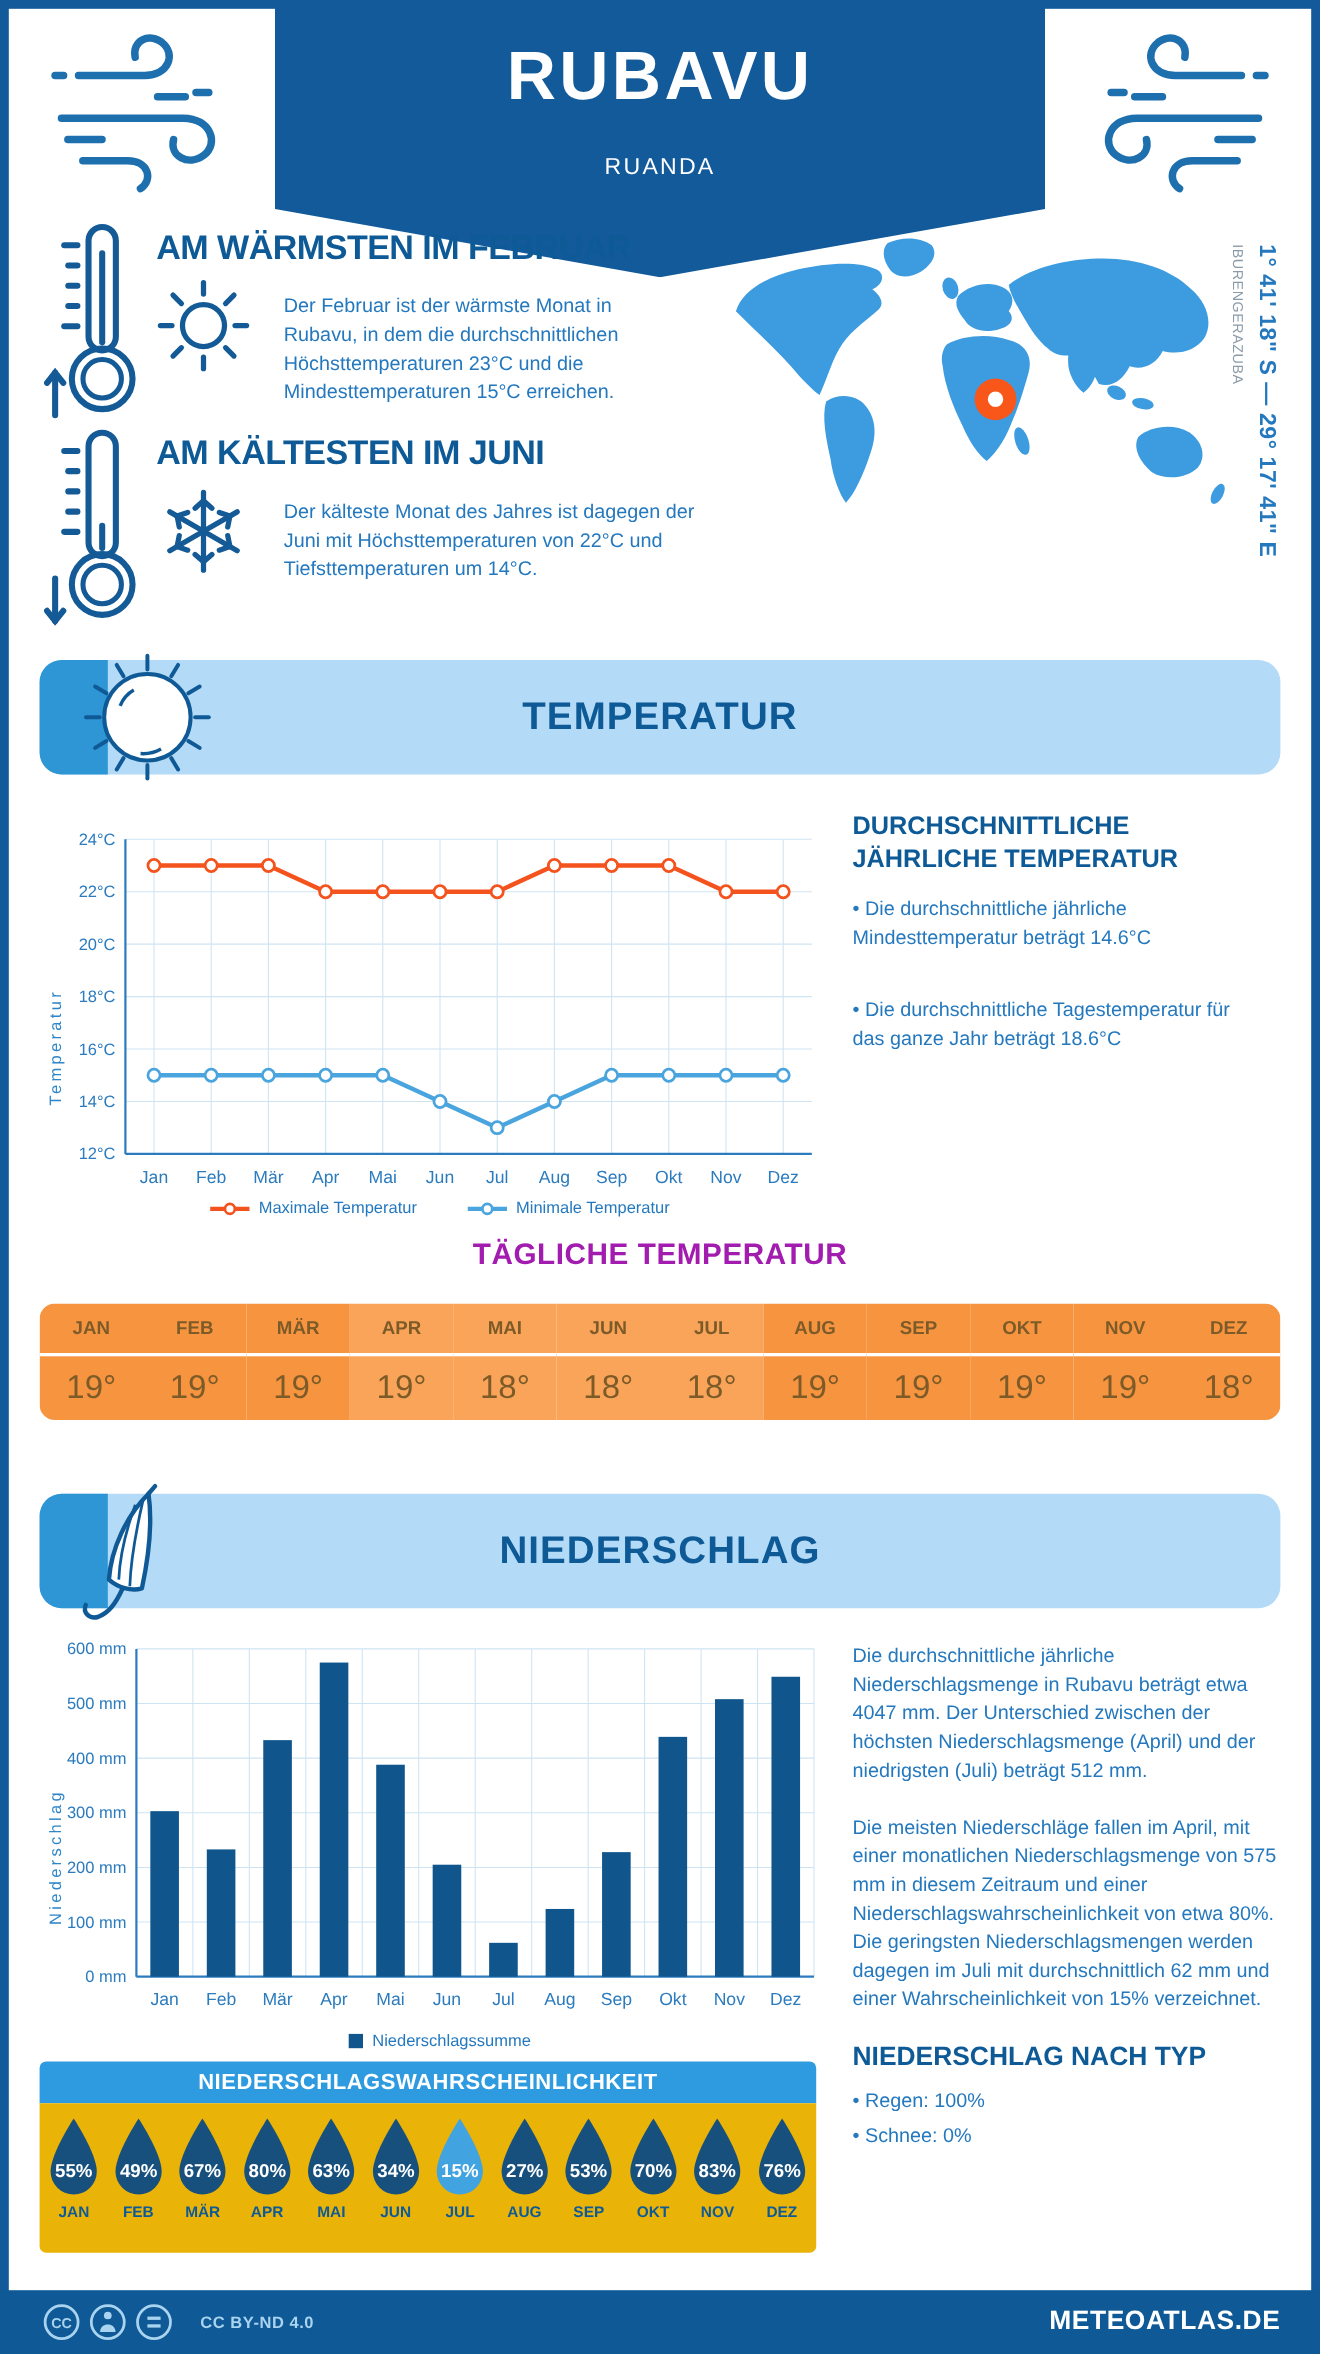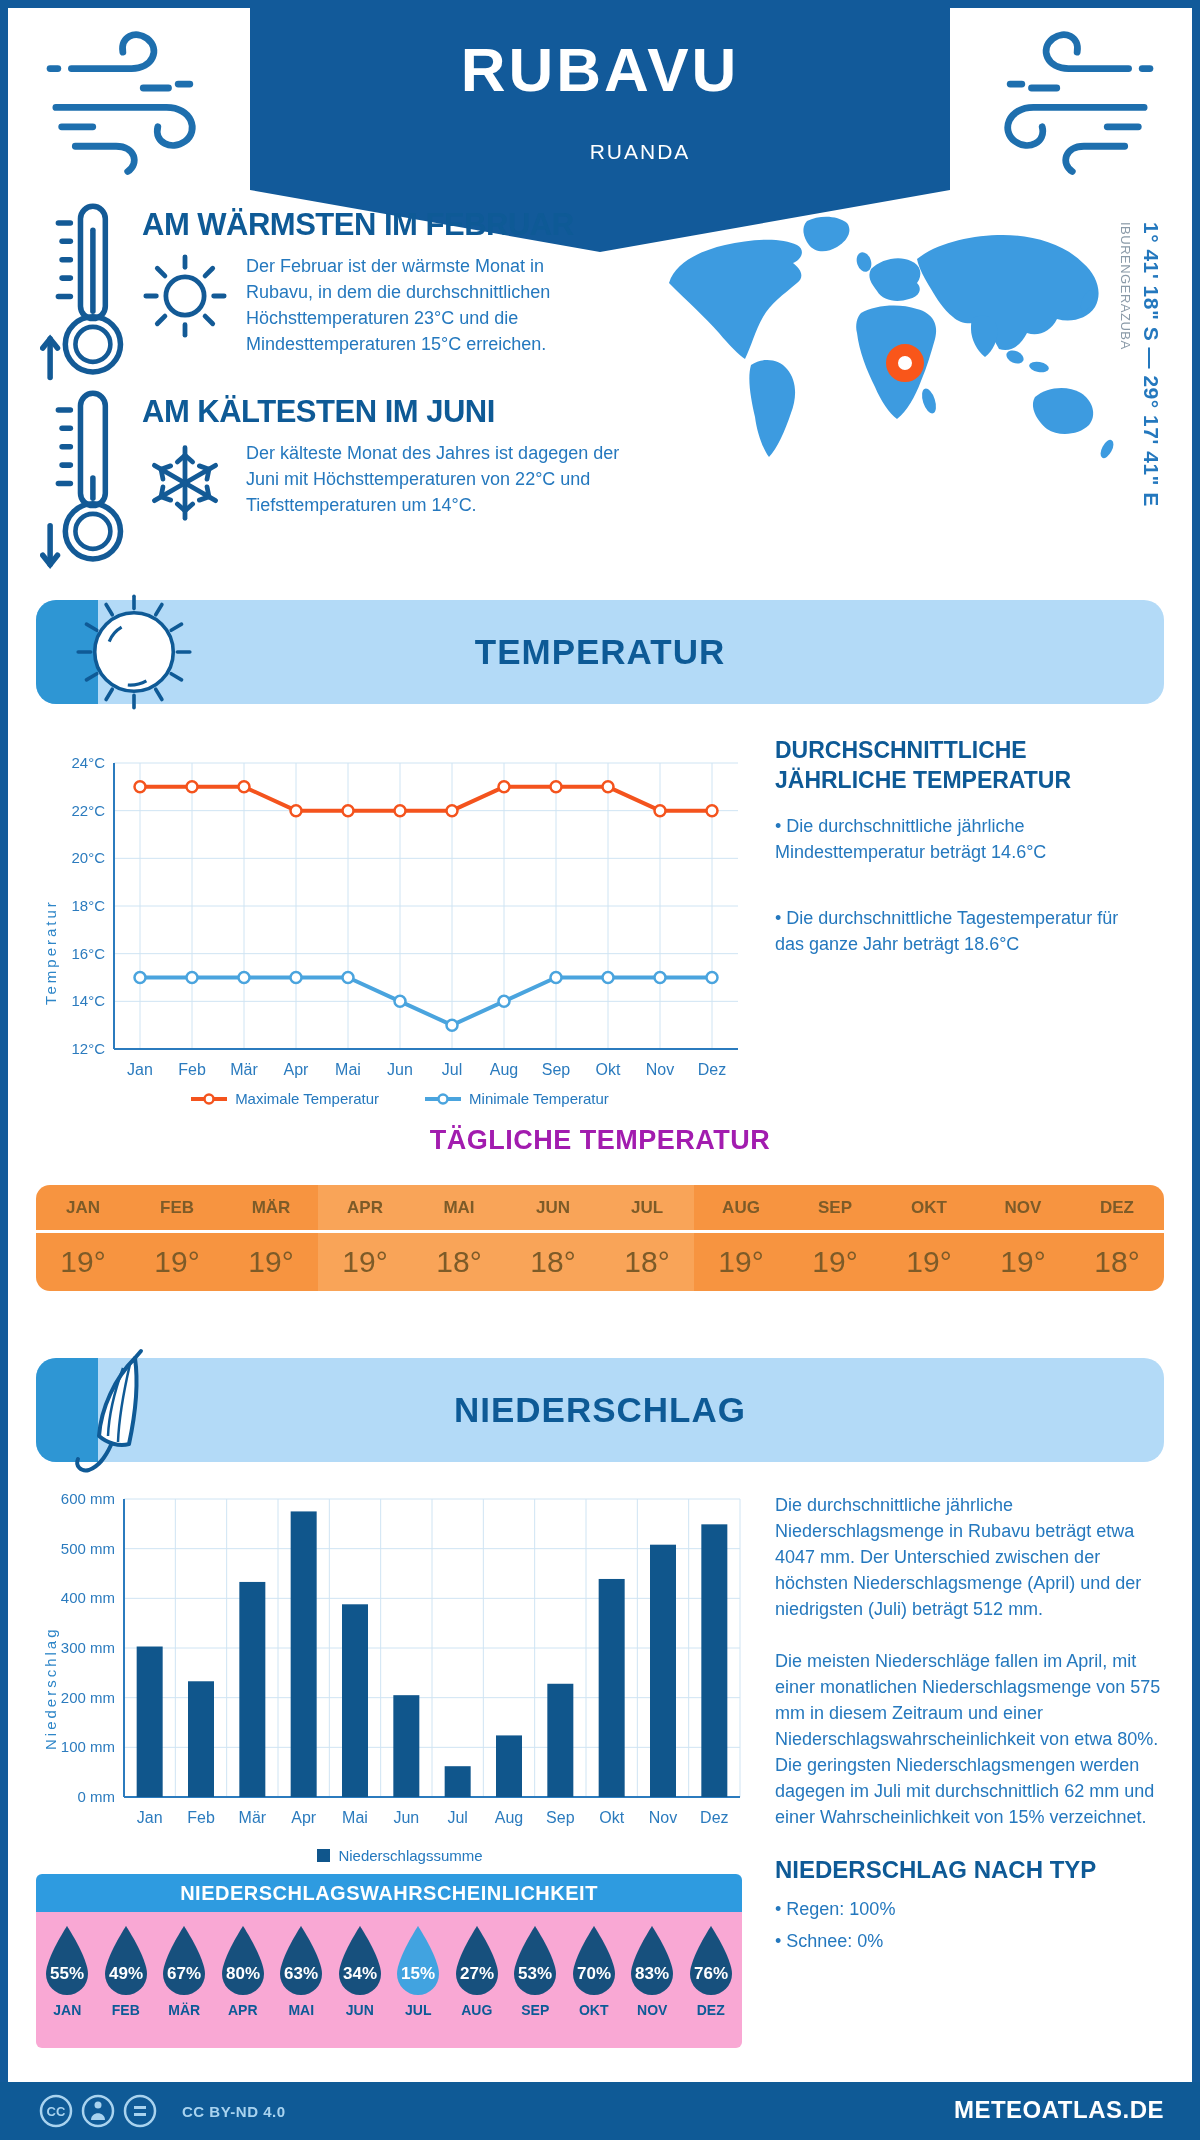--- a/index.html
+++ b/index.html
@@ -9,31 +9,31 @@
   .edge-top{left:0;top:0;width:1200px;height:8px;}
   .edge-left{left:0;top:0;width:8px;height:2140px;}
   .edge-right{right:0;top:0;width:8px;height:2140px;}
 
   
   .hdr-banner{position:absolute;left:250px;top:0;width:700px;height:190px;background:#125A9A;}
   .hdr-chevron{position:absolute;left:250px;top:190px;width:700px;height:62px;}
   .hdr-title{position:absolute;left:0;top:34px;width:100%;text-align:center;color:#fff;
              font-size:62px;font-weight:bold;letter-spacing:3px;}
   .hdr-sub{position:absolute;left:0;top:140px;width:100%;text-align:center;color:#fff;
-           font-size:21px;letter-spacing:2px;padding-left:40px;}
+           font-size:21px;letter-spacing:2px;}
   .wind{position:absolute;top:22px;width:185px;height:165px;}
   .wind.left{left:42px;}
   .wind.right{left:973px;transform:scaleX(-1);}
 
   
   .info-row{position:absolute;left:40px;width:650px;display:flex;gap:10px;}
   .info-content{padding-top:4px;}
   .info-title{margin:8px 0 10px 0;color:#0E5A96;font-size:31px;font-weight:bold;letter-spacing:-0.5px;}
   .info-body{display:flex;gap:18px;align-items:flex-start;}
-  .info-text{margin:0;color:#2478BE;font-size:18px;line-height:26px;}
+  .info-text{margin:12px;color:#2478BE;font-size:18px;line-height:26px;}
 
   
   .map-svg{position:absolute;left:655px;top:205px;}
   .geo{position:absolute;left:1118px;top:222px;height:290px;display:flex;gap:6px;align-items:flex-start;}
   .geo span{writing-mode:vertical-rl;}
   .geo-region{font-size:13px;color:#8A9AA8;letter-spacing:0.5px;}
   .geo-coords{font-size:21px;font-weight:bold;color:#2478BE;letter-spacing:0.5px;}
 
   
   .banner{position:absolute;left:36px;width:1128px;height:104px;background:#B3DAF7;border-radius:20px;}
@@ -67,21 +67,21 @@
   .d-col{flex:1;display:flex;flex-direction:column;}
   .d-month{height:45px;display:flex;align-items:center;justify-content:center;
            color:#7D5B28;font-size:17px;font-weight:bold;}
   .d-val{height:58px;border-top:3px solid #fff;display:flex;align-items:center;justify-content:center;
          color:#7D5B28;font-size:30px;font-weight:normal;}
 
   
   .prob{position:absolute;left:36px;top:1874px;width:706px;}
   .prob-head{height:38px;background:#2E9BE0;border-radius:6px 6px 0 0;display:flex;align-items:center;
              justify-content:center;color:#fff;font-size:20px;font-weight:bold;letter-spacing:0.5px;}
-  .prob-body{height:136px;background:#f9a8d4;border-radius:0 0 6px 6px;display:flex;padding:0 2px;}
+  .prob-body{height:136px;background:#eab308;border-radius:0 0 6px 6px;display:flex;padding:0 2px;}
   .prob-cell{flex:1;display:flex;flex-direction:column;align-items:center;padding-top:12px;}
   .prob-cell svg{display:block;}
   .prob-month{margin-top:4px;color:#0D5A96;font-size:14px;font-weight:bold;}
 
   
   .footer{position:absolute;left:0;top:2082px;width:1200px;height:58px;background:#0F5A96;}
   .footer-left{position:absolute;left:38px;top:11px;display:flex;align-items:center;gap:14px;}
   .footer-license{color:#A9D3EF;font-size:15px;font-weight:bold;letter-spacing:0.5px;}
   .footer-site{position:absolute;right:36px;top:14px;color:#fff;font-size:24px;font-weight:bold;
                letter-spacing:0.5px;}

